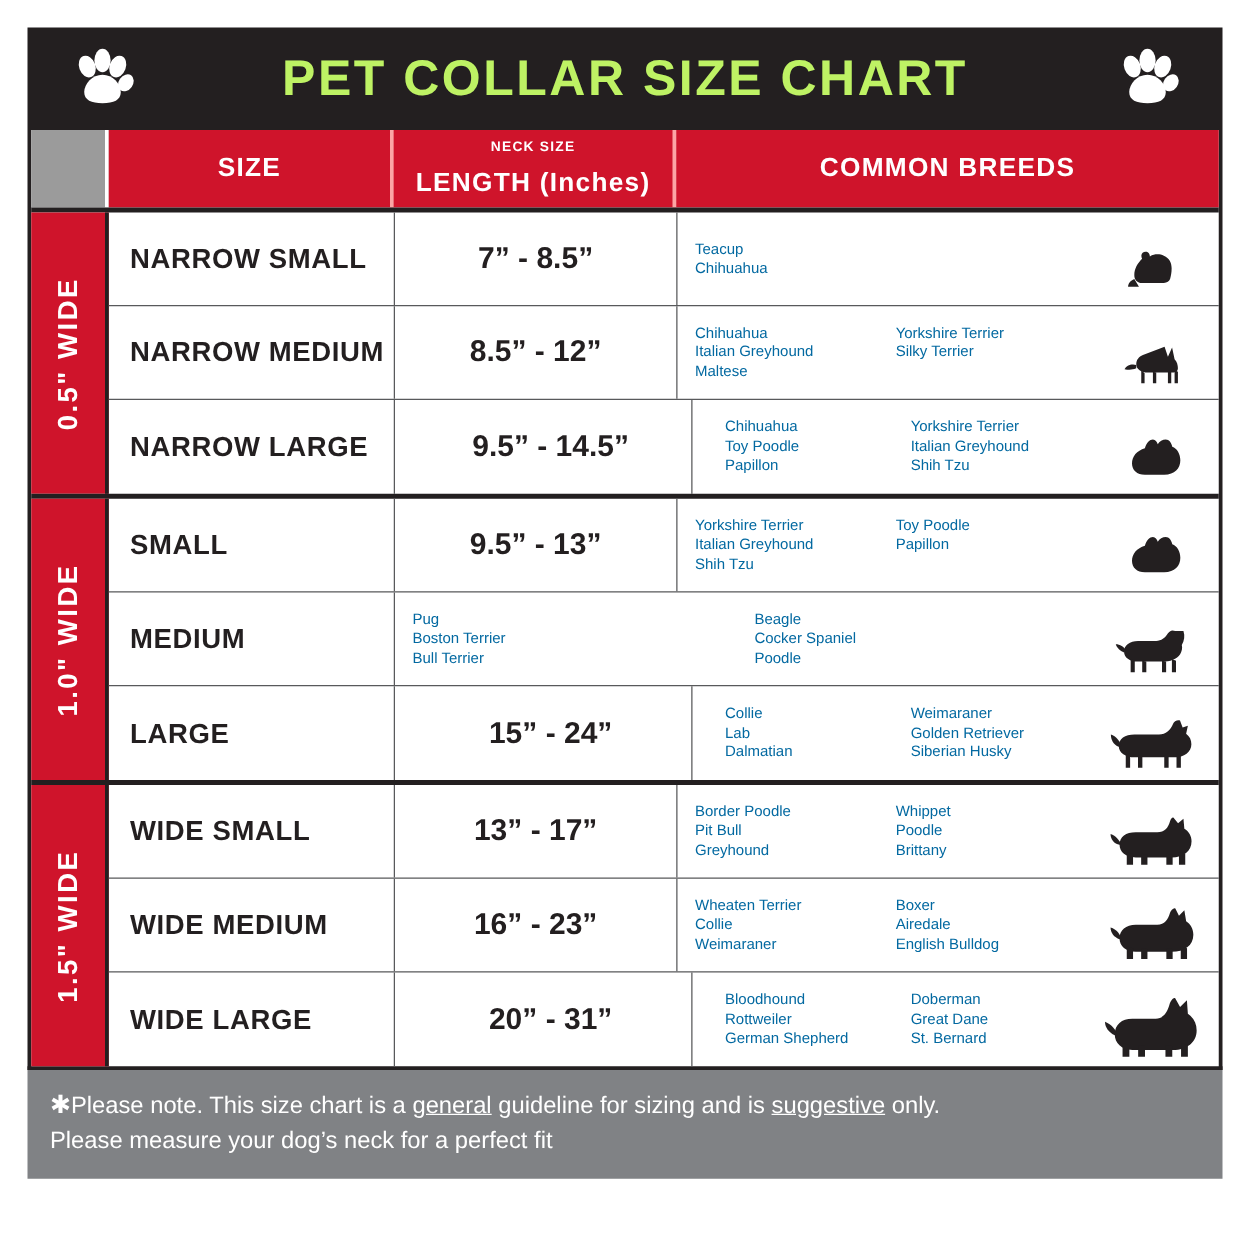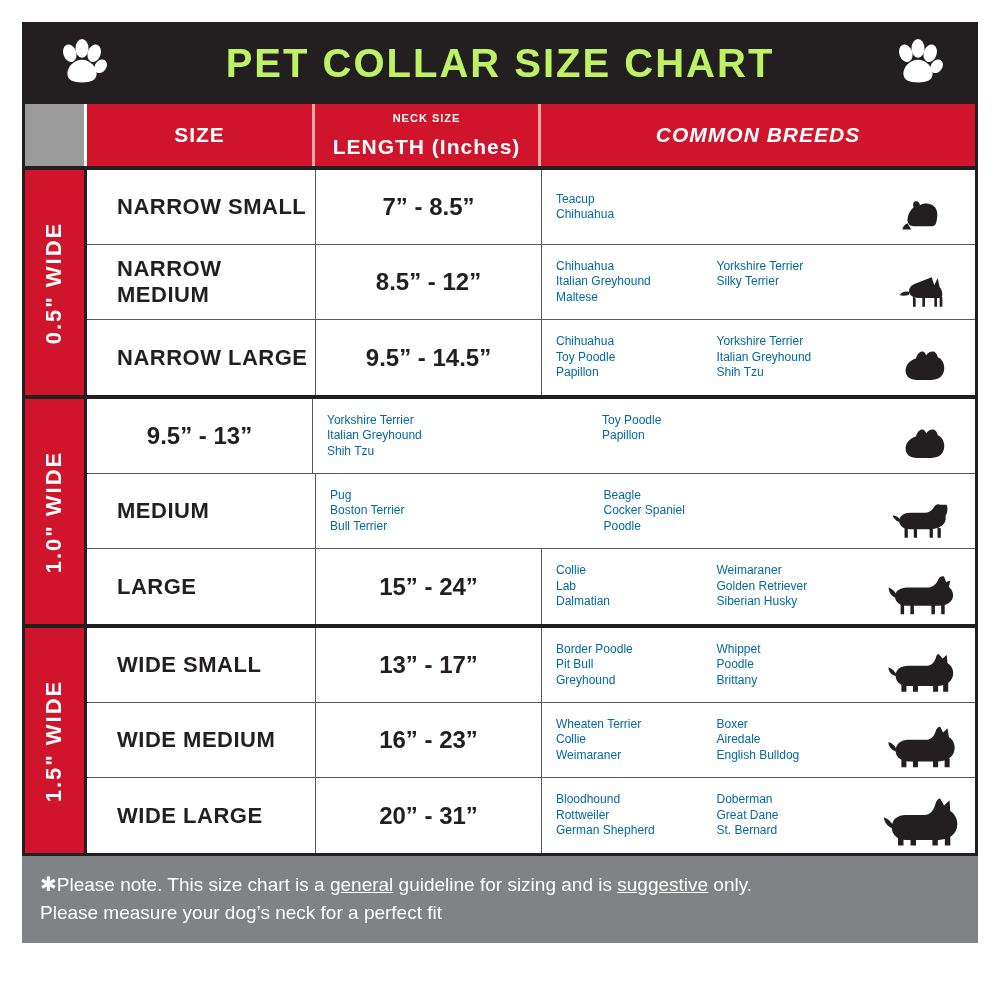--- a/index.html
+++ b/index.html
@@ -57,21 +57,21 @@
     border-right: 3px solid #231f20;
     border-bottom: 3px solid #231f20;
   }
   .row {
     display: flex;
     min-height: 74px;
   }
   .col-wide  { width: 62px;  flex: 0 0 62px; }
   .col-size  { width: 228px; flex: 0 0 228px; }
   .col-len   { width: 226px; flex: 0 0 226px; }
-  .col-breed { flex: 1 1 auto; font-style: italic; }
+  .col-breed { flex: 1 1 auto; }
 
   
   .thead { height: 62px; min-height: 62px; }
   .th {
     background: #cf142b;
     color: #ffffff;
     display: flex;
     align-items: center;
     justify-content: center;
     font-size: 21px;
@@ -125,28 +125,28 @@
     flex: 1 1 auto;
     display: flex;
     flex-direction: column;
   }
   .drow {
     display: flex;
     height: 75px;
     border-bottom: 1px solid #58595b;
     box-sizing: border-box;
   }
-  .drow:last-child { border-bottom: none; }
+  .drow:last-child { border-bottom: none; gap: 12px; }
 
   .cell-size {
     width: 229px;
     flex: 0 0 229px;
     display: flex;
     align-items: center;
-    padding-left: 30px;
+    padding-left: 17px;
     box-sizing: border-box;
     border-right: 1px solid #58595b;
     font-size: 22px;
     font-weight: bold;
     letter-spacing: 0.5px;
     color: #231f20;
   }
   .cell-len {
     width: 226px;
     flex: 0 0 226px;
@@ -325,20 +325,21 @@
       </div>
     </div>
 
     <div class="group">
       <div class="wide-label">
         <span>1.0" WIDE</span>
       </div>
       <div class="group-rows">
 
         <div class="drow">
+          <div class="cell-size">SMALL</div>
           <div class="cell-len">9.5” - 13”</div>
           <div class="cell-breed">
             <div class="breed-cols">
               <div class="breed-col">
                 <div>Yorkshire Terrier</div>
                 <div>Italian Greyhound</div>
                 <div>Shih Tzu</div>
               </div>
               <div class="breed-col">
                 <div>Toy Poodle</div>

